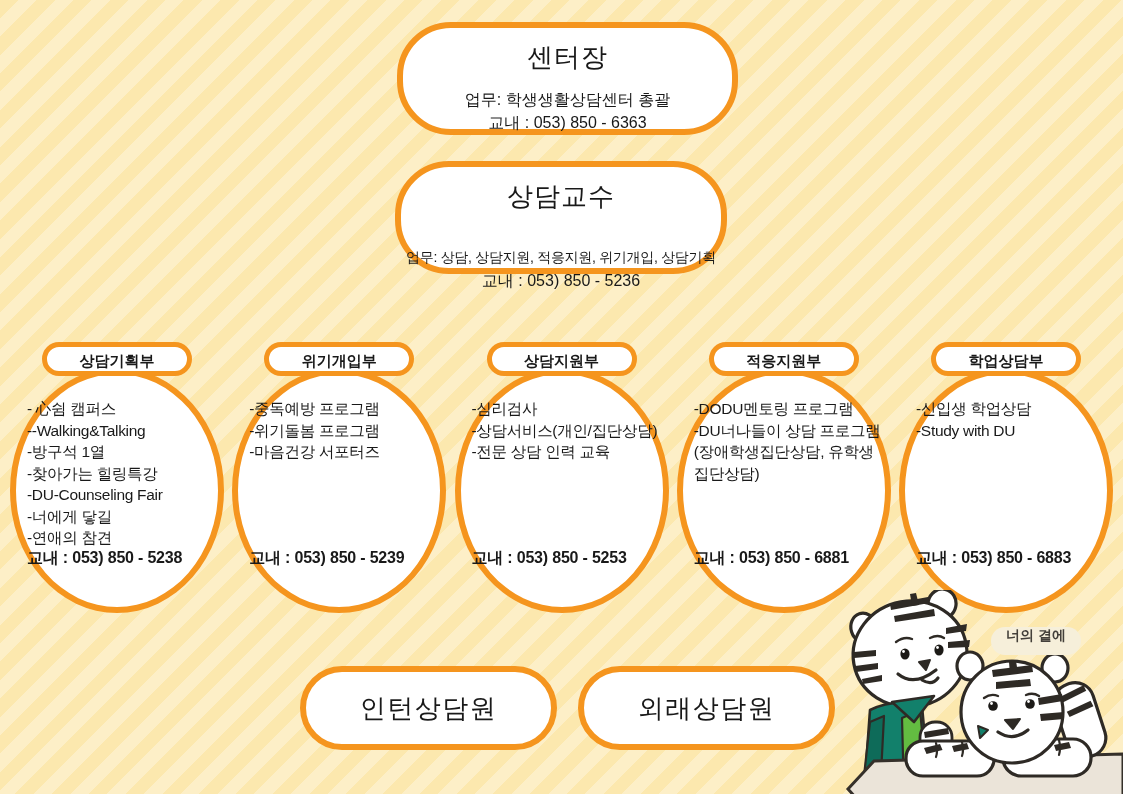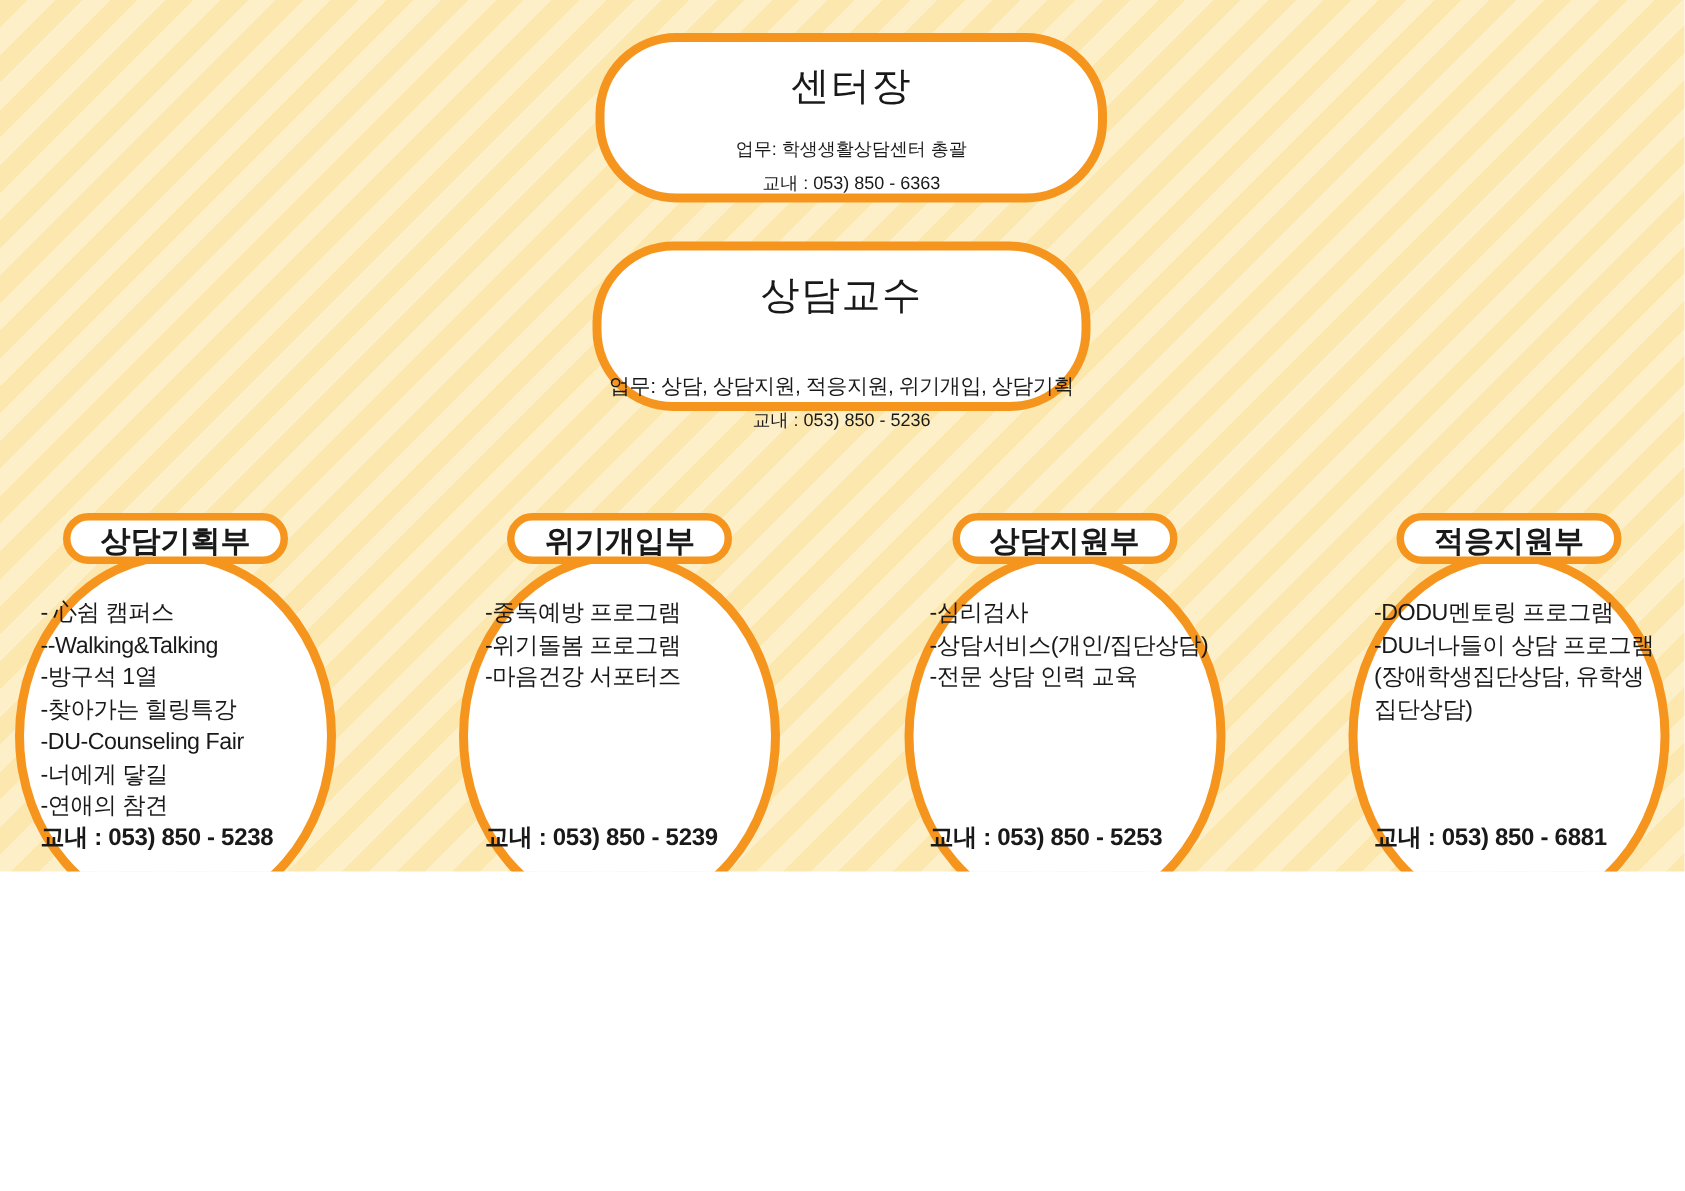--- a/index.html
+++ b/index.html
@@ -1,50 +1,50 @@
 <!DOCTYPE html>
 <html><head>
 <meta charset="utf-8">
 <style>
   html,body{margin:0;padding:0;}
   .page{
     position:relative;
-    width:1123px;height:581px;
+    width:1123px;height:794px;
     overflow:hidden;
     font-family:"Liberation Sans","DejaVu Sans",sans-serif;
     color:#191919;
     background:repeating-linear-gradient(135deg,#fce8ae 0 13px,#fdefc7 13px 26px);
   }
   
   .org-box{
     position:absolute;background:#fff;border:6px solid #f5951e;
     border-radius:54px;box-sizing:border-box;text-align:center;
   }
   #box-director{left:397px;top:22px;width:341px;height:113px;padding-top:12px;}
   #box-professor{left:395px;top:161px;width:332px;height:113px;padding-top:12px;}
   .org-title{font-size:26px;font-weight:500;letter-spacing:1px;margin-bottom:13px;}
-  .org-line{font-size:12px;line-height:23px;white-space:nowrap;}
+  .org-line{font-size:16px;line-height:23px;white-space:nowrap;}
   .org-line.tight{font-size:14px;letter-spacing:-0.3px;margin-top:32px;}
   
   .dept-row{
     position:absolute;left:10px;right:10px;top:342px;height:272px;
     display:flex;justify-content:space-between;z-index:1;
   }
   .bubble{position:relative;width:214px;height:272px;}
   .ellipse{
     position:absolute;left:0;top:26px;width:214px;height:245px;
     background:#fff;border:6px solid #f5951e;border-radius:50%;
     box-sizing:border-box;
   }
   .pill{
     position:absolute;top:0;left:50%;transform:translateX(-50%);
     min-width:150px;height:34px;box-sizing:border-box;padding:0 16px;
     background:#fff;border:5px solid #f5951e;border-radius:18px;
-    display:flex;align-items:flex-start;justify-content:center;
-    font-size:20px;font-weight:700;white-space:nowrap;z-index:2;
+    display:flex;align-items:flex-end;justify-content:center;
+    font-size:15px;font-weight:700;white-space:nowrap;z-index:2;
   }
   .items{position:absolute;left:17px;top:56px;z-index:1;}
   .item{font-size:15.5px;line-height:21.5px;white-space:nowrap;letter-spacing:-0.3px;}
   .phone{
     position:absolute;left:17px;top:206px;z-index:1;
     font-size:16px;font-weight:700;white-space:nowrap;letter-spacing:-0.2px;
   }
   
   .staff-box{
     position:absolute;top:666px;width:257px;height:84px;box-sizing:border-box;
@@ -132,20 +132,31 @@
       </div>
       <div class="items">
         <div class="item">-DODU멘토링 프로그램</div>
         <div class="item">-DU너나들이 상담 프로그램</div>
         <div class="item">(장애학생집단상담, 유학생</div>
         <div class="item">집단상담)</div>
       </div>
       <div class="phone">교내 : 053) 850 - 6881</div>
     </div>
 
+    <div class="bubble">
+      <div class="ellipse"></div>
+      <div class="pill">
+        <span>학업상담부</span>
+      </div>
+      <div class="items">
+        <div class="item">-신입생 학업상담</div>
+        <div class="item">-Study with DU</div>
+      </div>
+      <div class="phone">교내 : 053) 850 - 6883</div>
+    </div>
 
   </div>
 
   <div class="staff-box" id="box-intern">
     <span>인턴상담원</span>
   </div>
   <div class="staff-box" id="box-outpatient">
     <span>외래상담원</span>
   </div>
 

